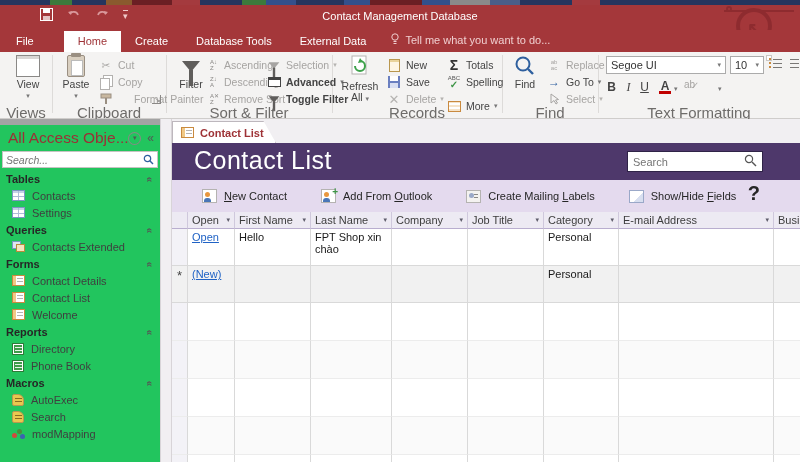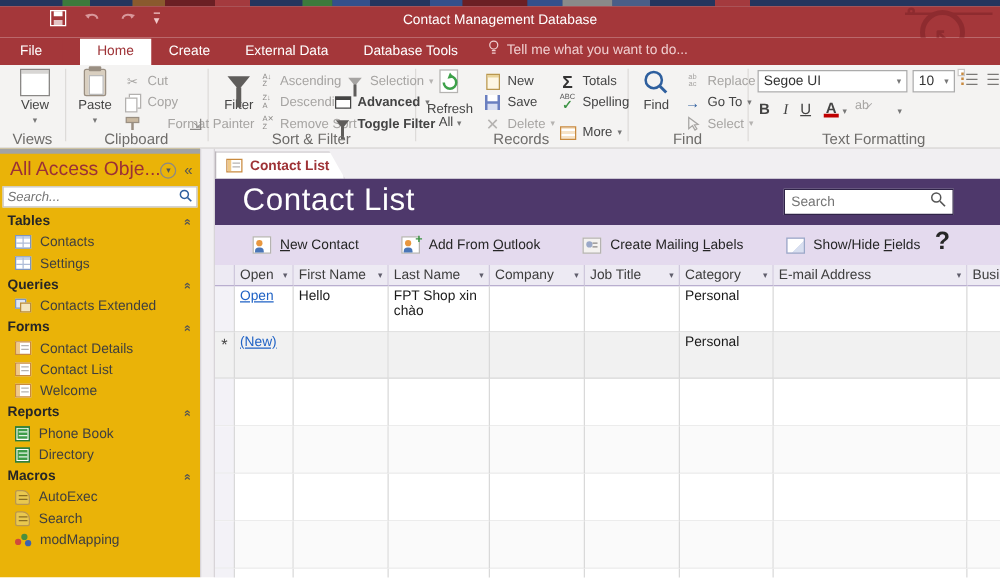--- a/index.html
+++ b/index.html
@@ -24,21 +24,21 @@
 
   
   .tabrow { position:absolute; left:0; top:30px; width:800px; height:22px; background:#a4373a; display:flex; align-items:flex-end; }
   .rtab { color:#fff; font-size:11px; padding:4px 14px 5px; cursor:default; }
   .rtab.file { background:#a4373a; padding:4px 16px 5px; }
   .rtab.active { background:#fff; color:#9e3236; }
   .tellme { display:flex; align-items:center; gap:5px; color:#f0cfd0; font-size:11px; padding:4px 10px 5px; }
 
   
   .ribbon { position:absolute; left:0; top:52px; width:800px; height:67px; background:#f4f3f2; border-bottom:1px solid #cfcdcb; }
-  .rg-label { position:absolute; top:52px; font-size:12px; color:#6e6c6a; text-align:center; }
+  .rg-label { position:absolute; top:52px; font-size:15px; color:#6e6c6a; text-align:center; }
   .rg-div { position:absolute; top:3px; height:58px; width:1px; background:#dddbd9; }
   .bigbtn { position:absolute; top:3px; display:flex; flex-direction:column; align-items:center; gap:2px; font-size:10.5px; color:#444; }
   .bigbtn .cap { text-align:center; line-height:11px; }
   .smallrow { position:absolute; display:flex; align-items:center; gap:4px; font-size:10.5px; color:#444; height:16px; }
   .smallrow.dis { color:#a6a4a2; }
   .dd { font-size:7px; color:#777; }
   .dis .dd { color:#b5b3b1; }
   .icon16 { width:16px; height:16px; display:inline-flex; align-items:center; justify-content:center; flex:0 0 16px; }
 
   
@@ -71,21 +71,21 @@
   .listicon { width:14px; height:11px; background:repeating-linear-gradient(0deg,transparent 0 1px,transparent 1px 4px); position:relative; }
   .listicon i { position:absolute; left:4px; width:9px; height:1px; background:#7a7876; }
   .listicon i:nth-child(1){top:1px}.listicon i:nth-child(2){top:5px}.listicon i:nth-child(3){top:9px}
   .listicon b { position:absolute; left:0; width:2px; height:2px; background:#c98a3f; }
   .listicon b:nth-child(4){top:0}.listicon b:nth-child(5){top:4px}.listicon b:nth-child(6){top:8px}
   .selbox { border:1px solid #c9c7c5; background:#fff; padding:2px; }
   .launcher { position:absolute; width:9px; height:9px; border-right:1px solid #8a8886; border-bottom:1px solid #8a8886; }
   .launcher:before { content:"\2198"; position:absolute; right:0px; bottom:-1px; font-size:7px; color:#8a8886; }
 
   
-  .sidebar { position:absolute; left:0; top:119px; width:160px; height:343px; background:#eab308; border-top:4px solid #a3a3a3; }
+  .sidebar { position:absolute; left:0; top:119px; width:160px; height:343px; background:#22c55e; border-top:6px solid #a3a3a3; }
   .nav-head { display:flex; align-items:center; padding:4px 6px 2px 8px; }
   .nav-title { color:#9b3036; font-size:15.5px; flex:1 1 auto; white-space:nowrap; overflow:hidden; }
   .nav-dd { width:13px; height:13px; border:1px solid #8a8886; border-radius:50%; font-size:7px; color:#555; display:flex; align-items:center; justify-content:center; margin-right:6px; }
   .nav-shutter { color:#555; font-size:12px; }
   .nav-search { margin:2px 2px 2px 2px; height:17px; background:#fff; border:1px solid #c6c4c2; display:flex; align-items:center; padding:0 3px; }
   .nav-search input { flex:1; border:0; outline:0; font-size:10.5px; font-style:italic; color:#555; font-family:"Liberation Sans",sans-serif; background:transparent; min-width:0; }
   .nav-sec { display:flex; align-items:center; height:17px; padding:0 8px 0 6px; font-size:11px; font-weight:bold; color:#262626; }
   .nav-sec .chev { margin-left:auto; color:#555; font-size:10px; transform:rotate(90deg); letter-spacing:-2px; }
   .nav-item { display:flex; align-items:center; gap:7px; height:17px; padding-left:12px; font-size:11px; color:#3f3f3f; }
   .tbl-ic { width:13px; height:11px; border:1px solid #7d96c2; background:#fff; box-shadow:inset 0 2px 0 #c6d2e8; position:relative; }
@@ -212,22 +212,22 @@
   <div class="wm-arrow">↖</div>
   <div class="wm-line" style="right:0; top:44px; width:40px;"></div>
   <div class="wm-dot" style="right:34px; top:40px;"></div>
 </div>
 
 <div class="tabrow">
   <div class="rtab file">File</div>
   <div style="width:14px"></div>
   <div class="rtab active">Home</div>
   <div class="rtab">Create</div>
+  <div class="rtab">Database Tools</div>
   <div class="rtab">External Data</div>
-  <div class="rtab">Database Tools</div>
   <div class="tellme">
     <span><svg width="10" height="12" viewBox="0 0 10 12">
           <circle cx="5" cy="4" r="3.2" fill="none" stroke="#f0cfd0"></circle>
           <rect x="3.5" y="8" width="3" height="1" fill="#f0cfd0"></rect>
           <rect x="3.5" y="10" width="3" height="1" fill="#f0cfd0"></rect>
         </svg></span>
     <span>Tell me what you want to do...</span>
   </div>
 </div>
 
@@ -284,21 +284,21 @@
       <span>Ascending</span>
   </div>
   <div class="smallrow dis" style="left:210px; top:22px;">
     <span class="sortg">Z↓<span>A</span></span>
       <span>Descending</span>
   </div>
   <div class="smallrow dis" style="left:210px; top:39px;">
     <span class="sortg">A✕<span>Z</span></span>
       <span>Remove Sort</span>
   </div>
-  <div class="smallrow dis" style="left:276px; top:5px;text-align:right;">
+  <div class="smallrow dis" style="left:266px; top:5px;text-align:right;">
     <span class="icon16">
         <span class="funnel funnel-s" style="border-top-color:#a6a4a2"></span>
       </span>
       <span>Selection</span>
       <span class="dd">▾</span>
   </div>
   <div class="smallrow" style="left:266px; top:22px;">
     <span class="icon16">
         <span class="win-icon"></span>
       </span>
@@ -470,25 +470,25 @@
       <span class="frm-ic"></span>
       <span>Welcome</span>
     </div>
 
   <div class="nav-sec">
       <span>Reports</span>
       <span class="chev">«</span>
     </div>
   <div class="nav-item">
       <span class="rpt-ic"></span>
+      <span>Directory</span>
+    </div>
+  <div class="nav-item">
+      <span class="rpt-ic"></span>
       <span>Phone Book</span>
-    </div>
-  <div class="nav-item">
-      <span class="rpt-ic"></span>
-      <span>Directory</span>
     </div>
 
   <div class="nav-sec">
       <span>Macros</span>
       <span class="chev">«</span>
     </div>
   <div class="nav-item">
       <span class="mac-ic"></span>
       <span>AutoExec</span>
     </div>

